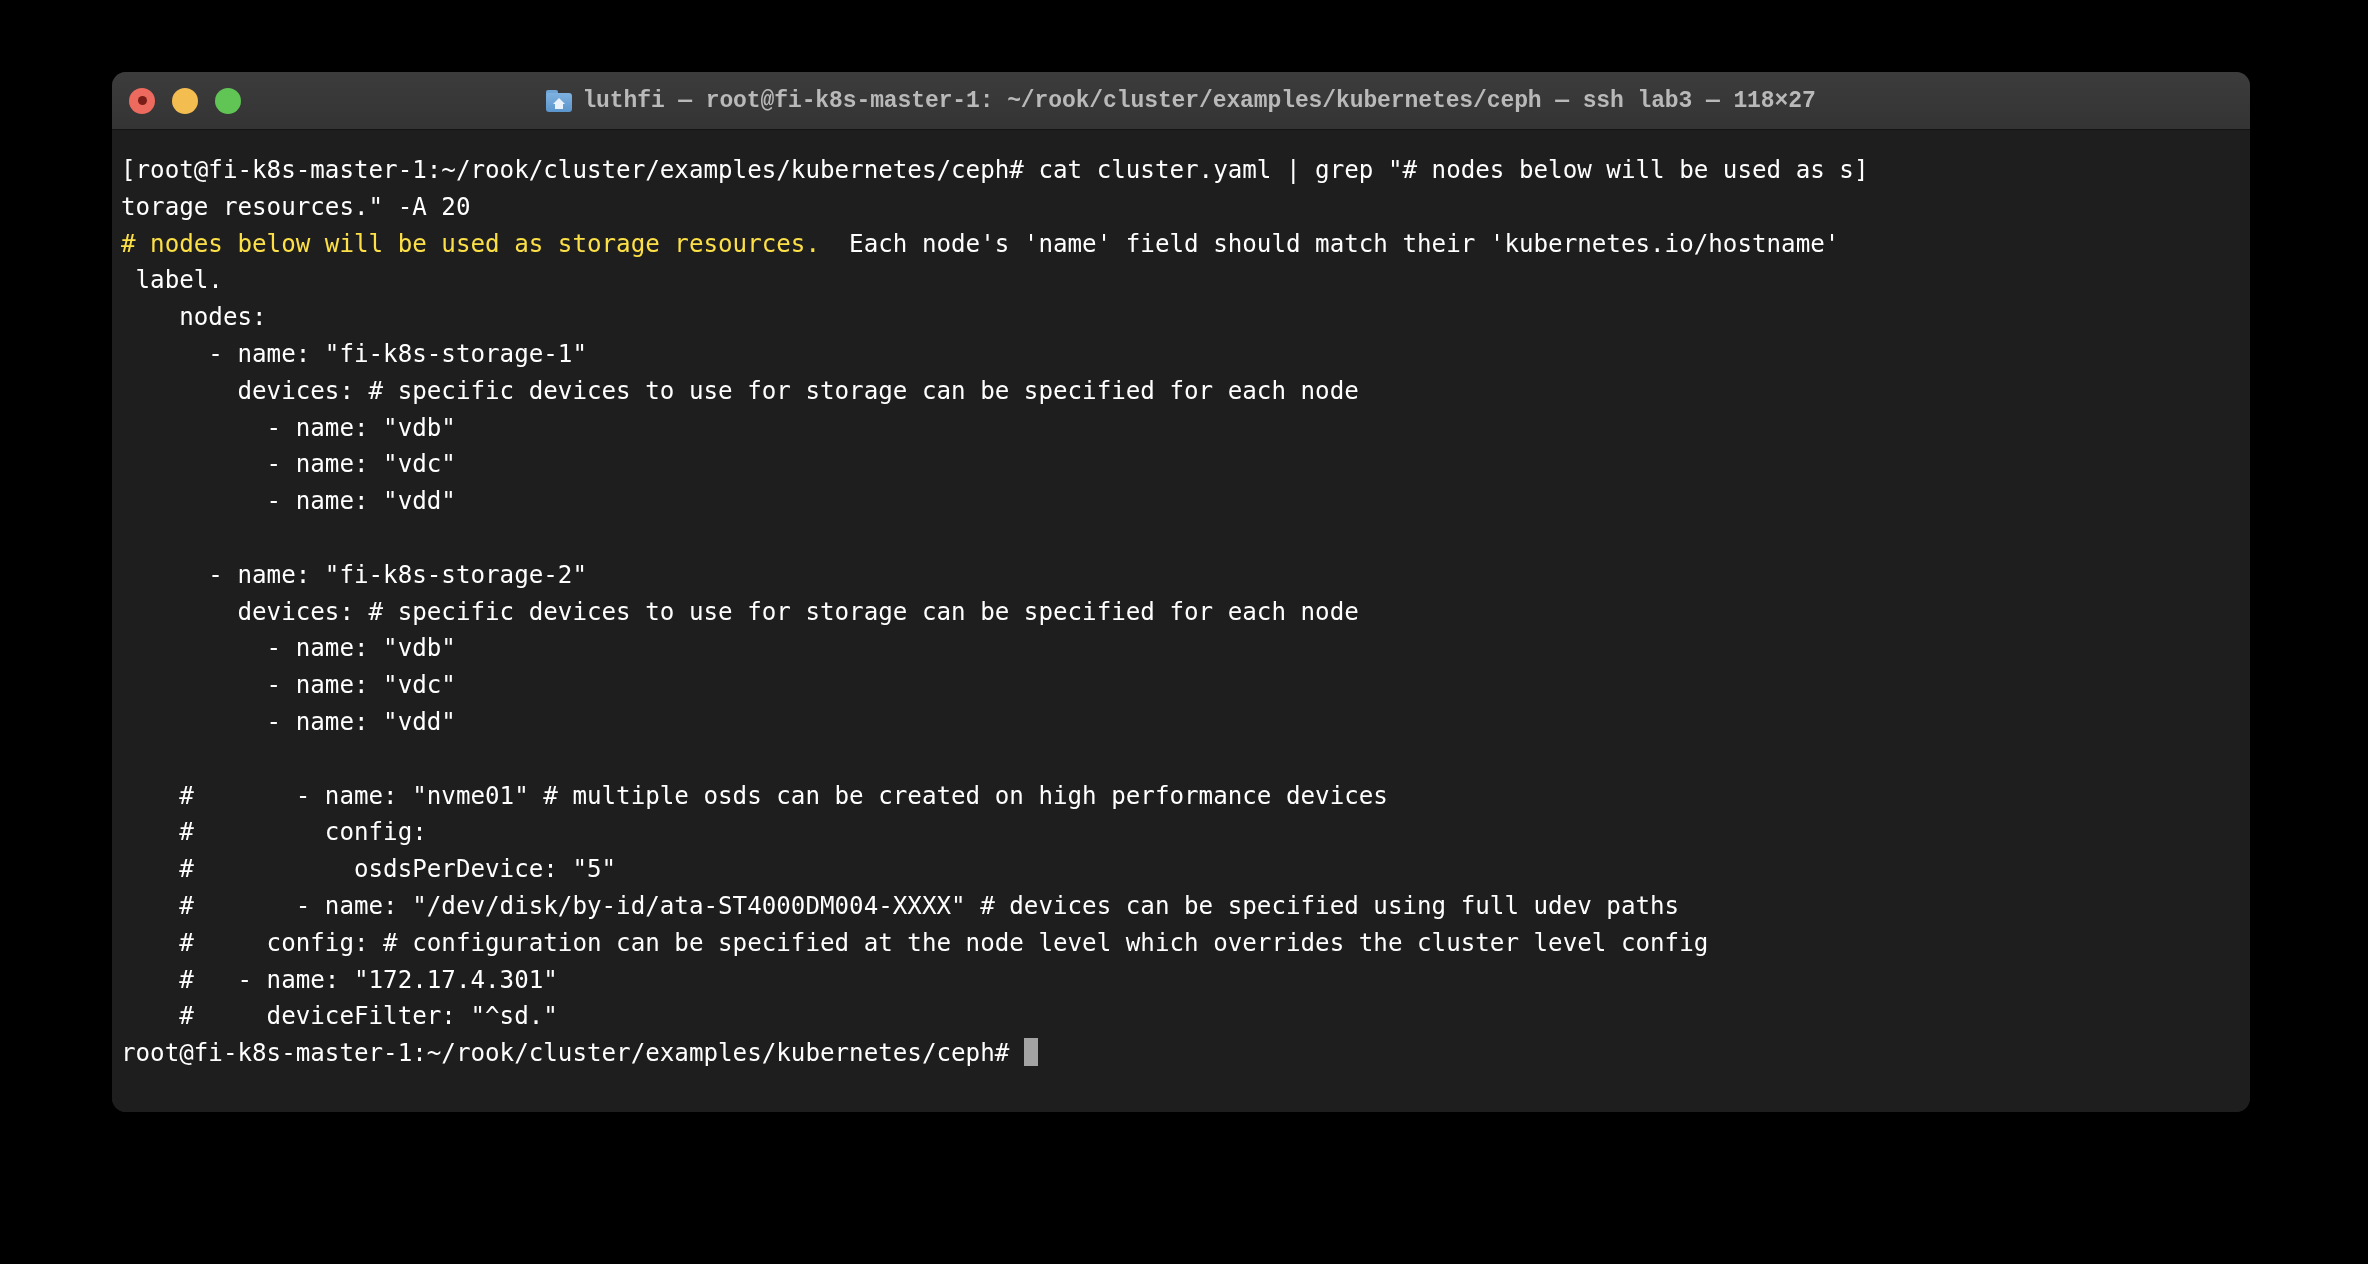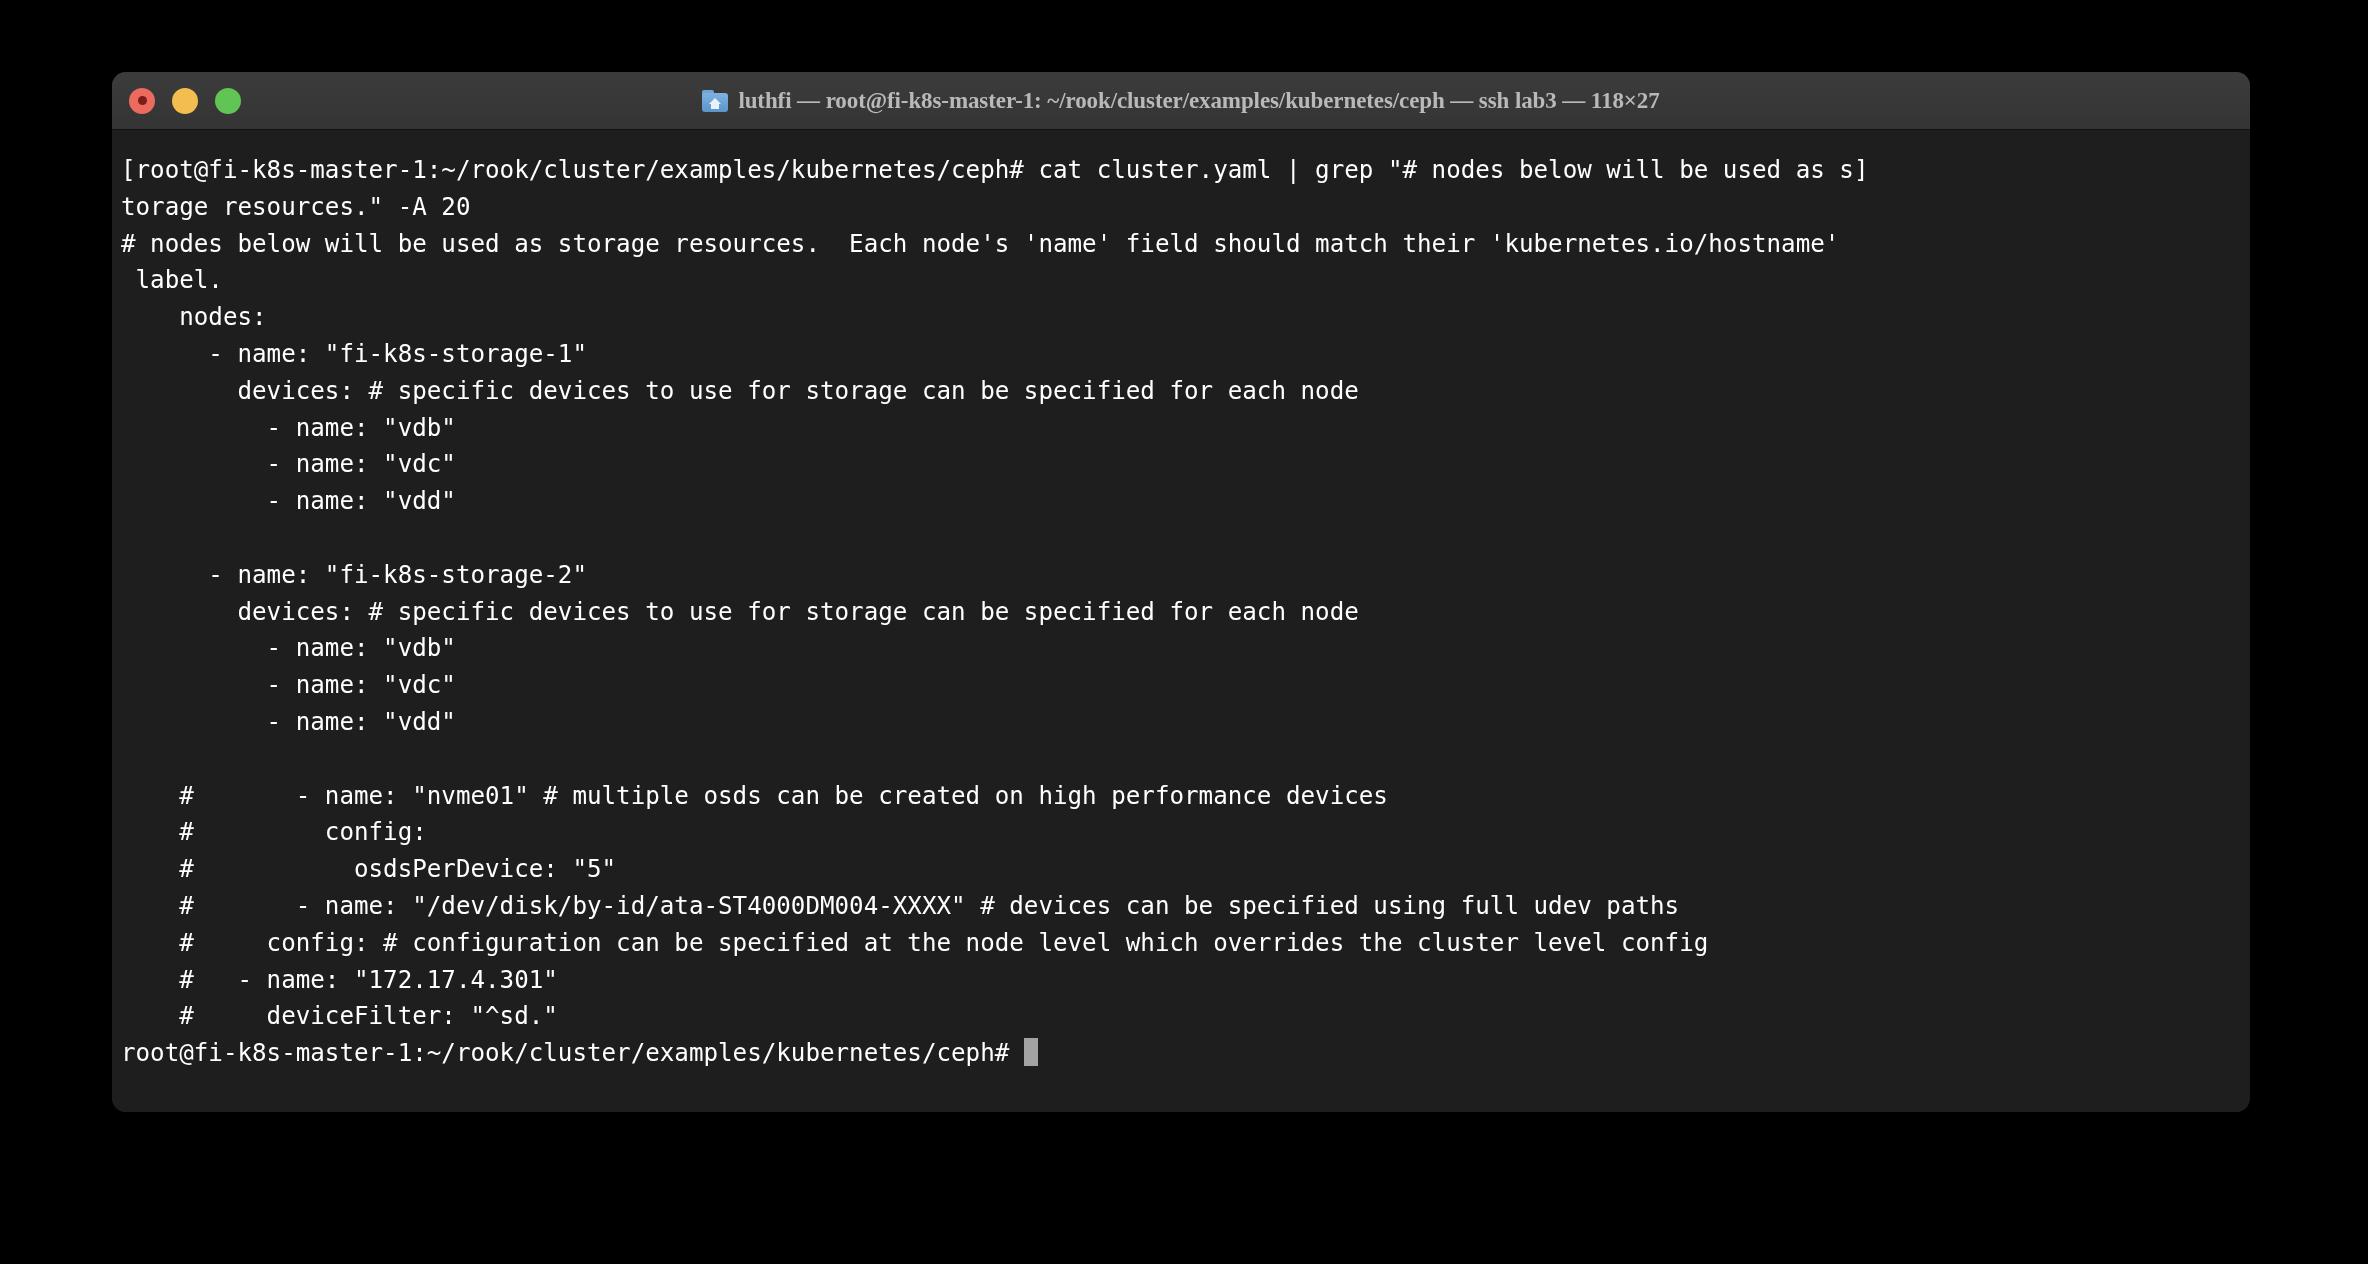--- a/index.html
+++ b/index.html
@@ -116,21 +116,21 @@
   }
   .folder-icon .house-base {
     position: absolute;
     left: 9px; top: 13px;
     width: 8px; height: 6px;
     background: #e9f2fa;
   }
 
   .title-text {
     color: #b9b9b9;
-    font-family: Liberation Serif, serif;
+    font-family: Liberation Mono, monospace;
     font-size: 23px;
     font-weight: bold;
     letter-spacing: -0.1px;
     white-space: nowrap;
   }
 
   
   .term-body {
     flex: 1 1 auto;
     background: #1e1e1e;
@@ -145,21 +145,21 @@
     color: #ffffff;
     font-family: "DejaVu Sans Mono", monospace;
     font-size: 24.2px;
     line-height: 36.8px;
     white-space: pre;
     letter-spacing: 0px;
     -webkit-font-smoothing: antialiased;
   }
 
   .line { display: block; height: 36.8px; }
-  .match { color: #ffffff; }
+  .match { color: #fde047; }
   .cursor-block {
     display: inline-block;
     width: 14px;
     height: 28px;
     background: #a3a3a3;
     vertical-align: -5px;
   }
 </style>
 </head>
 <body>

